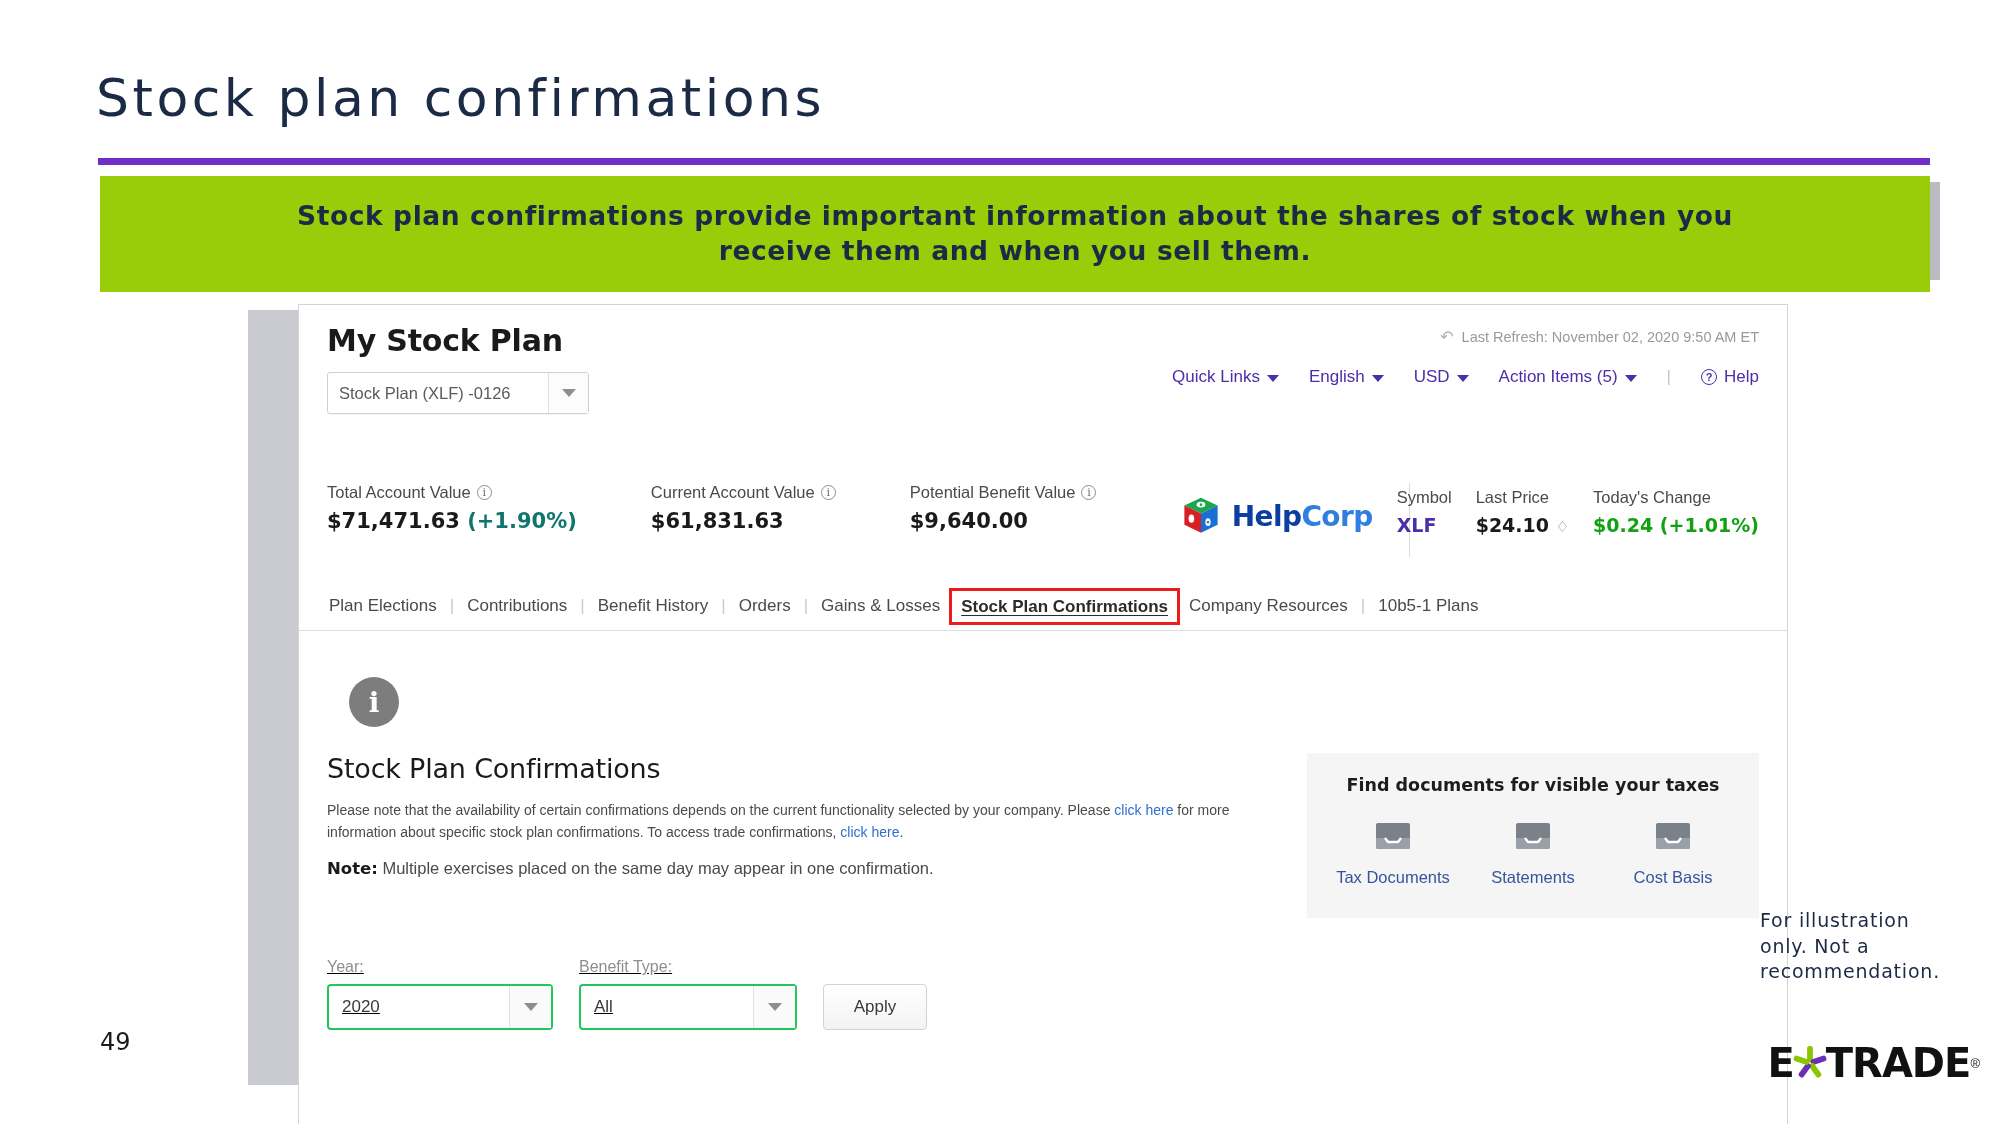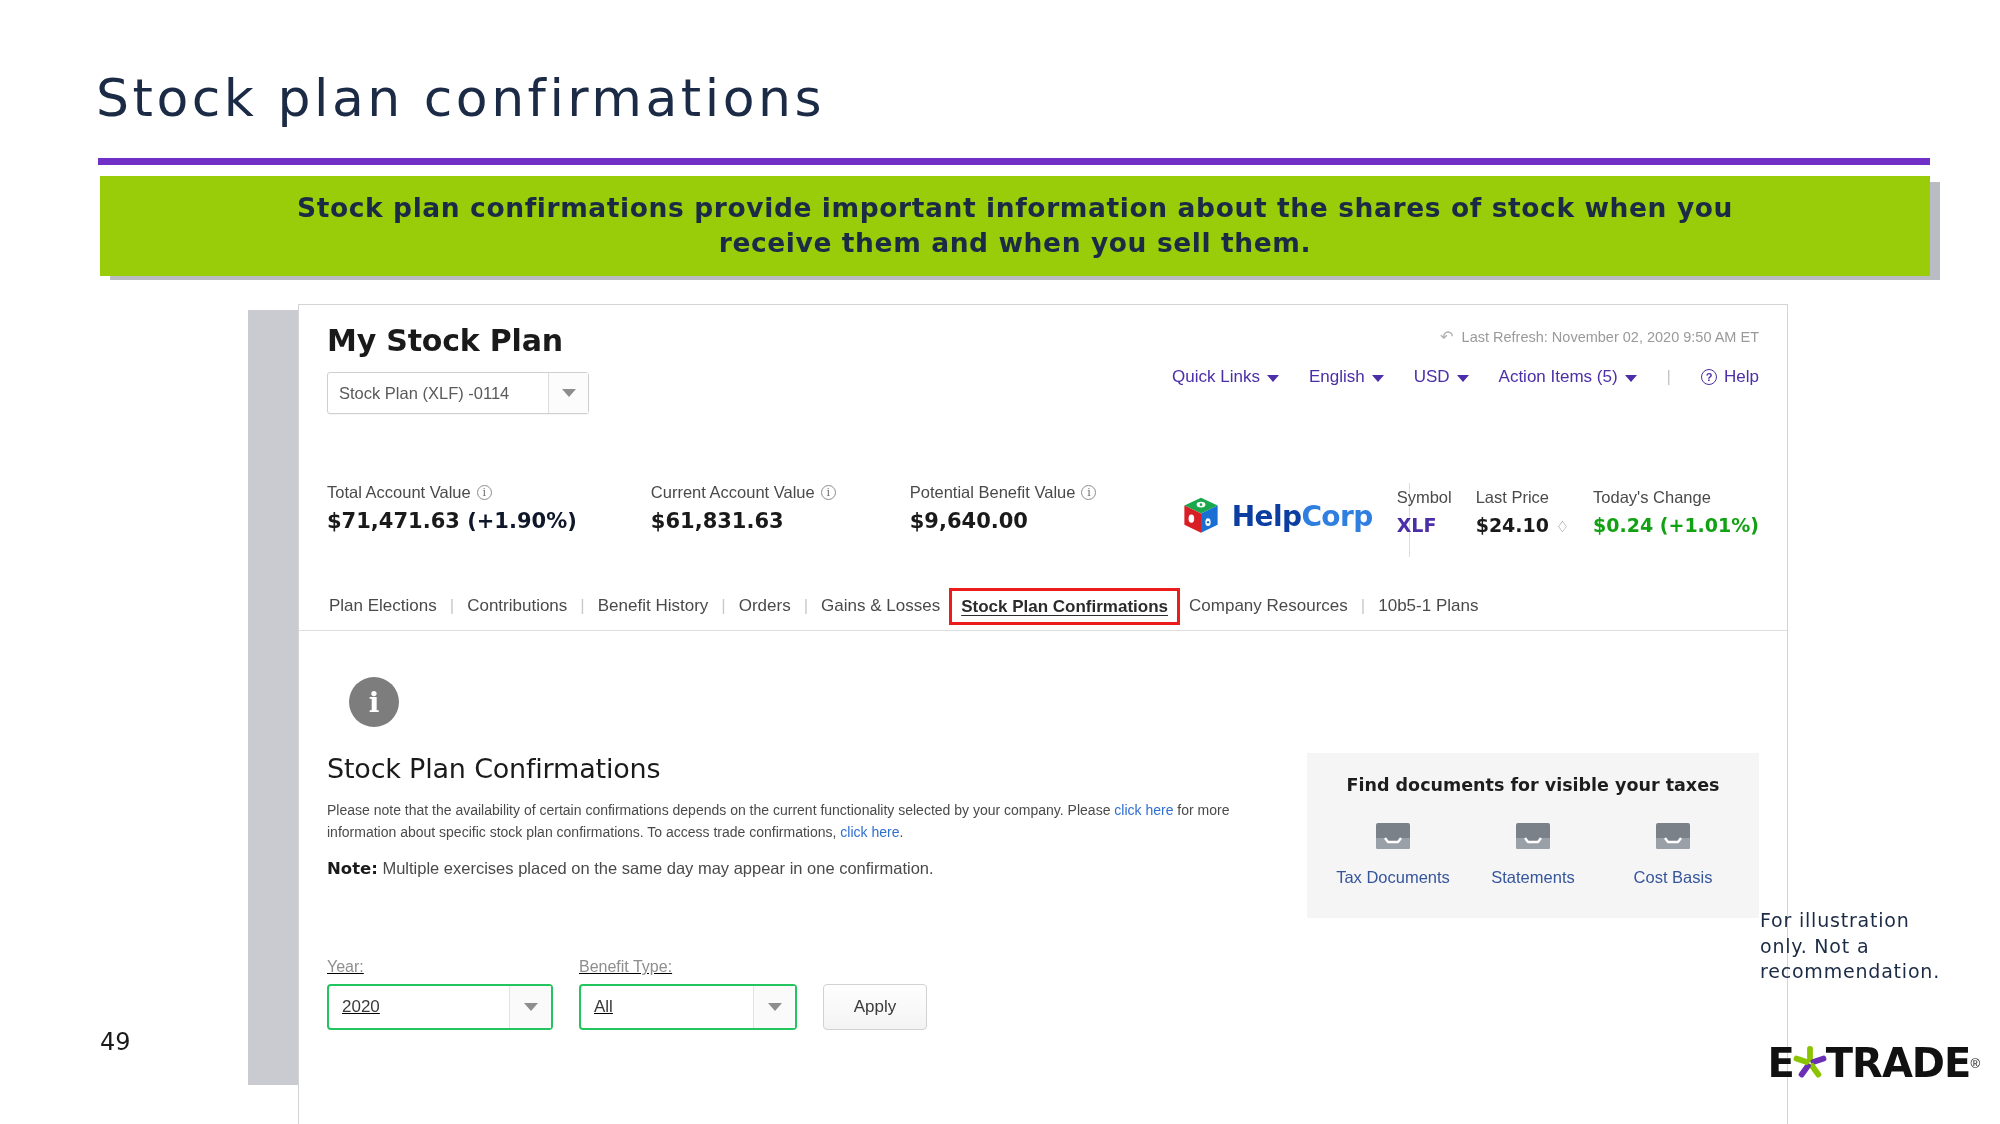--- a/index.html
+++ b/index.html
@@ -23,21 +23,21 @@
     width: 1832px; height: 7px; background: #7030c8;
   }
 
   
   .banner-shadow {
     position: absolute; left: 110px; top: 182px;
     width: 1830px; height: 98px; background: #b9bcc2;
   }
   .banner {
     position: absolute; left: 100px; top: 176px;
-    width: 1830px; height: 100px;
+    width: 1830px; height: 116px;
     background: #9acd09;
     display: flex; align-items: center; justify-content: center;
     padding: 6px 24px;
   }
   .banner-text {
     text-align: center; color: #1b2a45;
     font-size: 26.5px; font-weight: bold; line-height: 1.32;
     letter-spacing: 0.6px;
     font-family: "DejaVu Sans", sans-serif;
   }
@@ -123,21 +123,21 @@
   .info-circ {
     display: inline-flex; align-items: center; justify-content: center;
     width: 15px; height: 15px; border: 1.3px solid #8d8d8d;
     border-radius: 50%; font-size: 11px; color: #6d6d6d;
     font-family: "DejaVu Serif", serif; line-height: 1;
   }
   .val-amount {
     margin-top: 7px; font-size: 21px; font-weight: bold; color: #1a1a1a;
     white-space: nowrap; font-family: "DejaVu Sans", sans-serif;
   }
-  .pos { color: #0f172a; }
+  .pos { color: #0f766e; }
 
   .vdivider {
     position: absolute; left: 1110px; top: 0px;
     width: 1px; height: 74px; background: #dcdcdc;
   }
 
   .ticker-area {
     position: absolute; right: 28px; top: 0;
     display: flex; align-items: center; gap: 24px;
   }
@@ -295,21 +295,21 @@
     </div>
   </div>
 
   <div class="app-shadow"></div>
   <div class="app-card">
 
     <div class="app-header">
       <div class="app-title">My Stock Plan</div>
 
       <div class="plan-select">
-        <div class="val">Stock Plan (XLF) -0114</div>
+        <div class="val">Stock Plan (XLF) -0126</div>
         <div class="caret">
             <span class="tri-down"></span>
           </div>
       </div>
 
       <div class="refresh-line">
         <span class="refresh-icon">↷</span>
         <span>Last Refresh: November 02, 2020 9:50 AM ET</span>
       </div>
 

